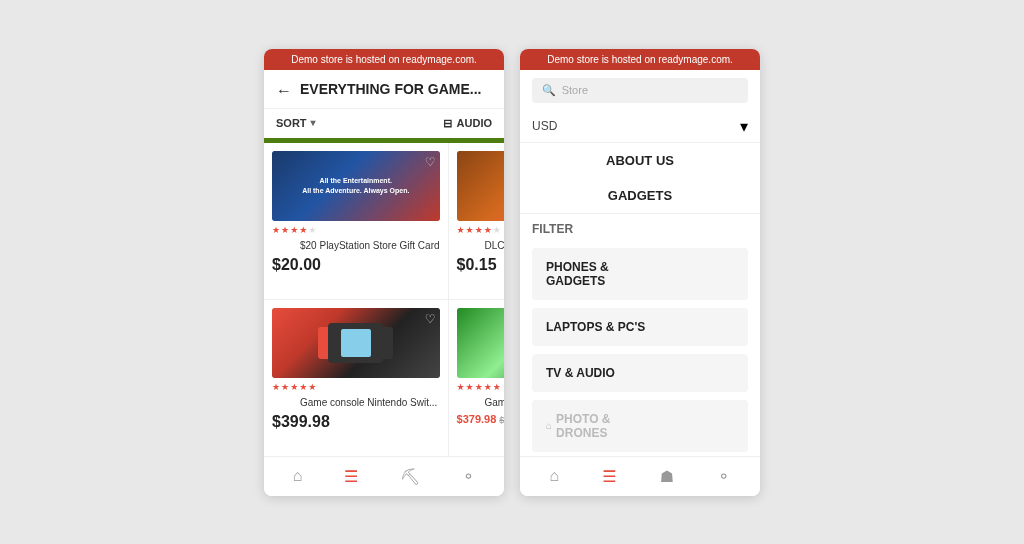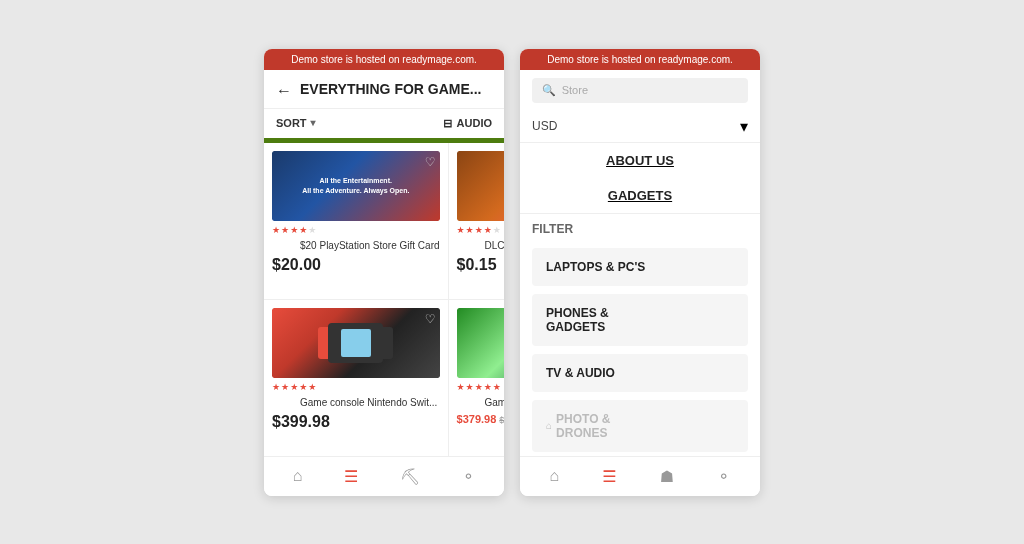--- a/index.html
+++ b/index.html
@@ -268,21 +268,20 @@
       gap: 10px;
     }
     .currency-label {
       font-size: 12px;
       color: #444;
       font-weight: 500;
     }
     .nav-links {
       padding: 0 0;
       border-bottom: 1px solid #eee;
-      text-decoration: underline;
     }
     .nav-link-item {
       padding: 10px 12px;
       font-size: 13px;
       font-weight: 600;
       color: #222;
       text-align: center;
       cursor: pointer;
     }
     .compare-label {
@@ -442,22 +441,22 @@
     </div>
     <div class="currency-row">
       <span class="currency-label">USD</span>
       <span>▾</span>
     </div>
     <div class="nav-links">
       <div class="nav-link-item">ABOUT US</div>
       <div class="nav-link-item">GADGETS</div>
     </div>
     <div class="compare-label">FILTER</div>
+    <div class="category-item">PHONES &amp;<br>GADGETS</div>
     <div class="category-item">LAPTOPS &amp; PC'S</div>
-    <div class="category-item">PHONES &amp;<br>GADGETS</div>
     <div class="category-item">TV &amp; AUDIO</div>
     <div class="category-item-faded">
       <span style="font-size:10px;">⌂</span>
       <span>PHOTO &amp;<br>DRONES</span>
     </div>
     <div class="bottom-nav">
       <span class="nav-icon">⌂</span>
       <span class="nav-icon active">☰</span>
       <span class="nav-icon">☗</span>
       <span class="nav-icon">⚬</span>

